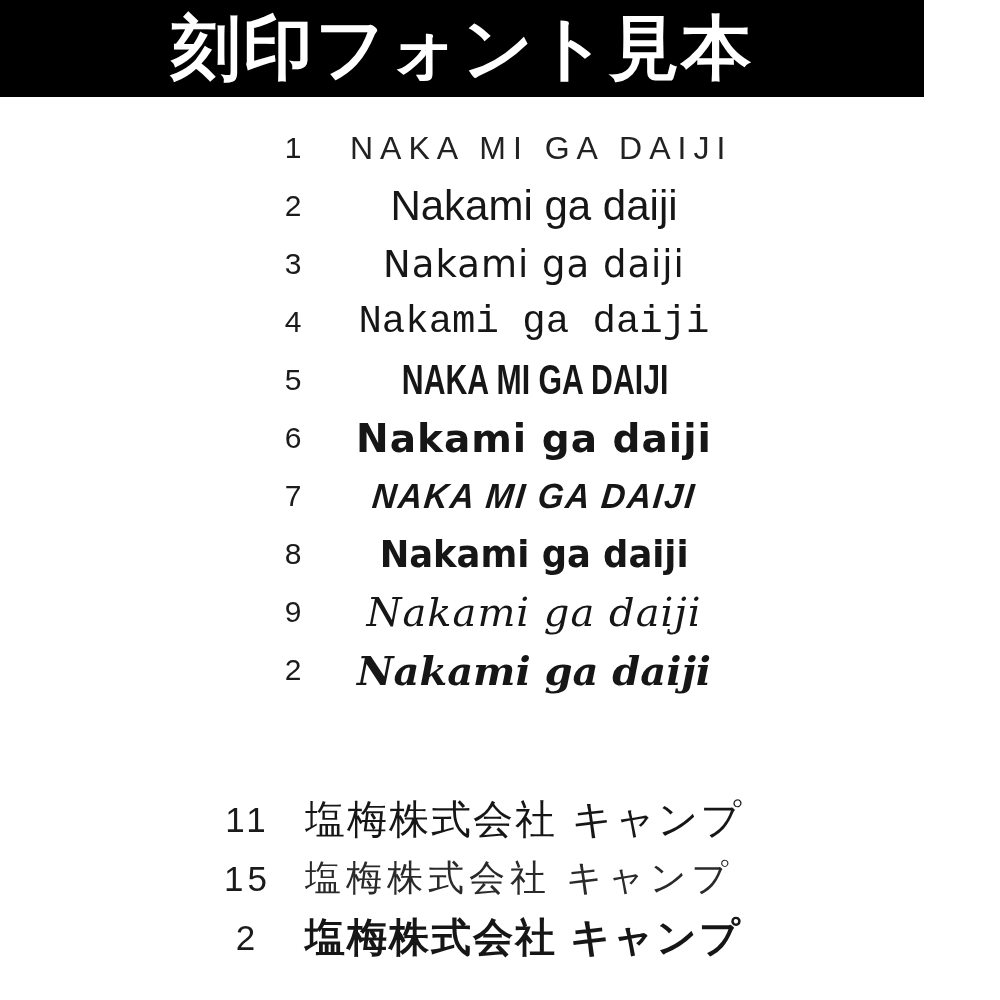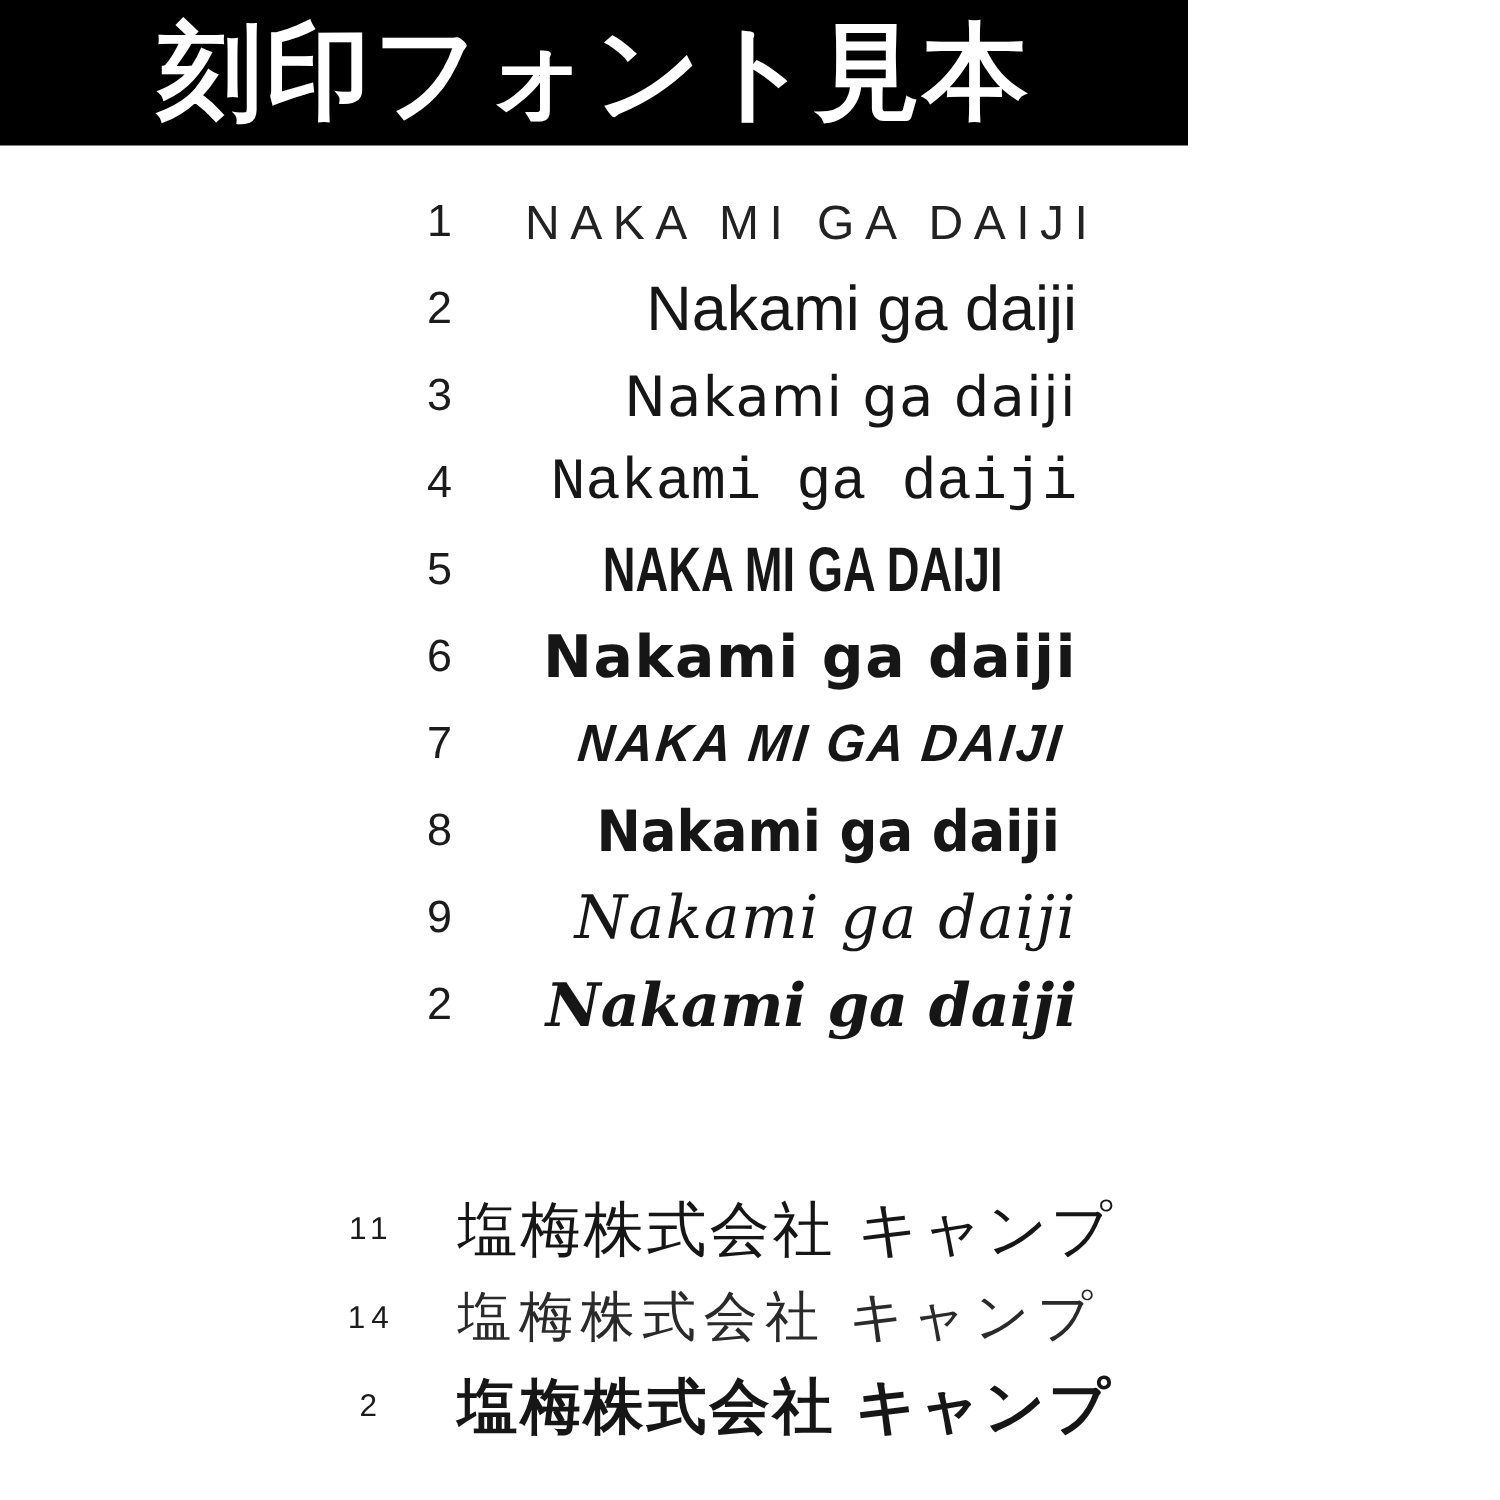--- a/index.html
+++ b/index.html
@@ -13,21 +13,21 @@
     height: 1000px;
     background: #ffffff;
     overflow: hidden;
     font-family: "Liberation Sans", sans-serif;
     color: #151515;
   }
   
   #header-bar {
     position: absolute;
     top: 0; left: 0;
-    width: 792px;
+    width: 924px;
     height: 97px;
     background: #000000;
     display: flex;
     align-items: center;
     justify-content: center;
   }
   #page-title {
     color: #ffffff;
     font-size: 70px;
     font-weight: bold;
@@ -51,24 +51,24 @@
   #list-b .row { height: 59px; }
   .num {
     font-family: "Liberation Sans", sans-serif;
     font-size: 30px;
     letter-spacing: 4px;
     text-align: center;
     color: #1b1b1b;
     flex: 0 0 auto;
   }
   #list-a .num { width: 110px; }
-  #list-b .num { width: 115px; font-size: 21px; }
+  #list-b .num { width: 115px; font-size: 35px; }
   .sample {
     flex: 1 1 auto;
-    text-align: right;
+    text-align: center;
     white-space: nowrap;
     color: #161616;
   }
   #list-a .sample { padding-right: 42px; }
   #list-b .sample { padding-right: 46px; }
   .sample span { display: inline-block; }
 
   
   .f1  { font-family: "Liberation Sans", sans-serif; font-size: 32px; letter-spacing: 7px; font-weight: 400; color: #222; }
   .f2  { font-family: "Liberation Sans", sans-serif; font-size: 42px; letter-spacing: 0px; }
@@ -138,21 +138,21 @@
       <div class="sample f10"><span>Nakami ga daiji</span></div>
     </div>
   </div>
 
   <div id="list-b" class="sample-list">
     <div class="row">
       <div class="num">11</div>
       <div class="sample f11"><span>塩梅株式会社 キャンプ</span></div>
     </div>
     <div class="row">
-      <div class="num">14</div>
+      <div class="num">15</div>
       <div class="sample f12"><span>塩梅株式会社 キャンプ</span></div>
     </div>
     <div class="row">
       <div class="num">2</div>
       <div class="sample f13"><span>塩梅株式会社 キャンプ</span></div>
     </div>
   </div>
 
 </div>
 

